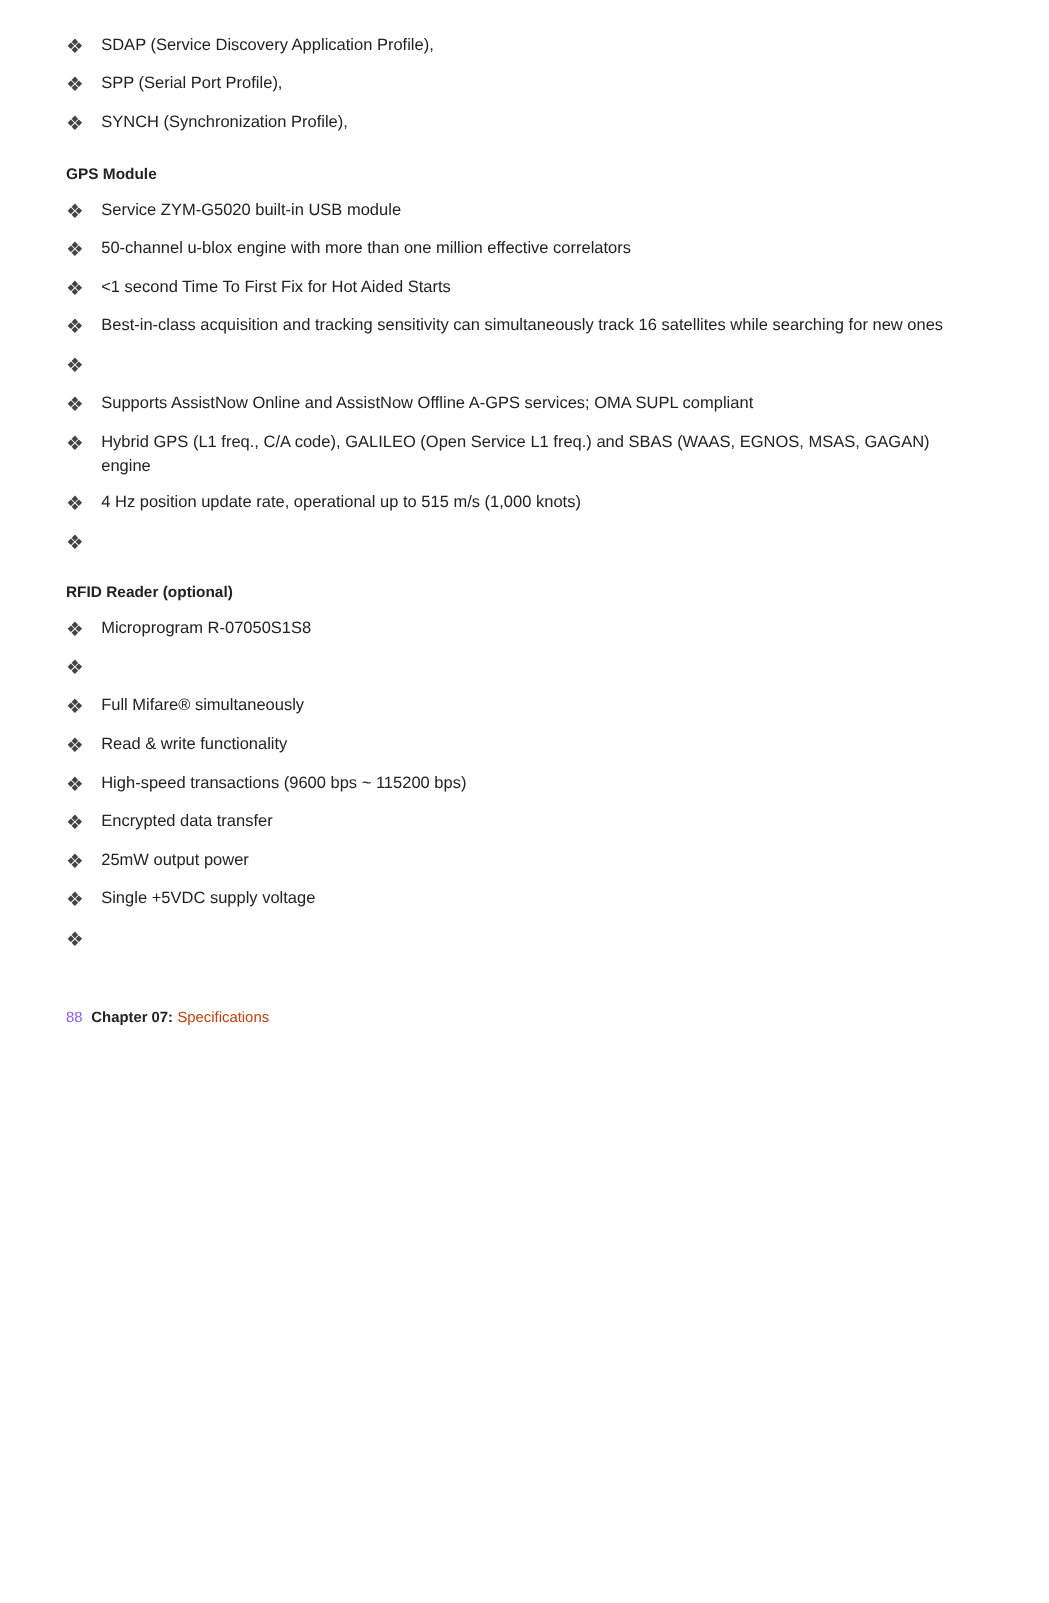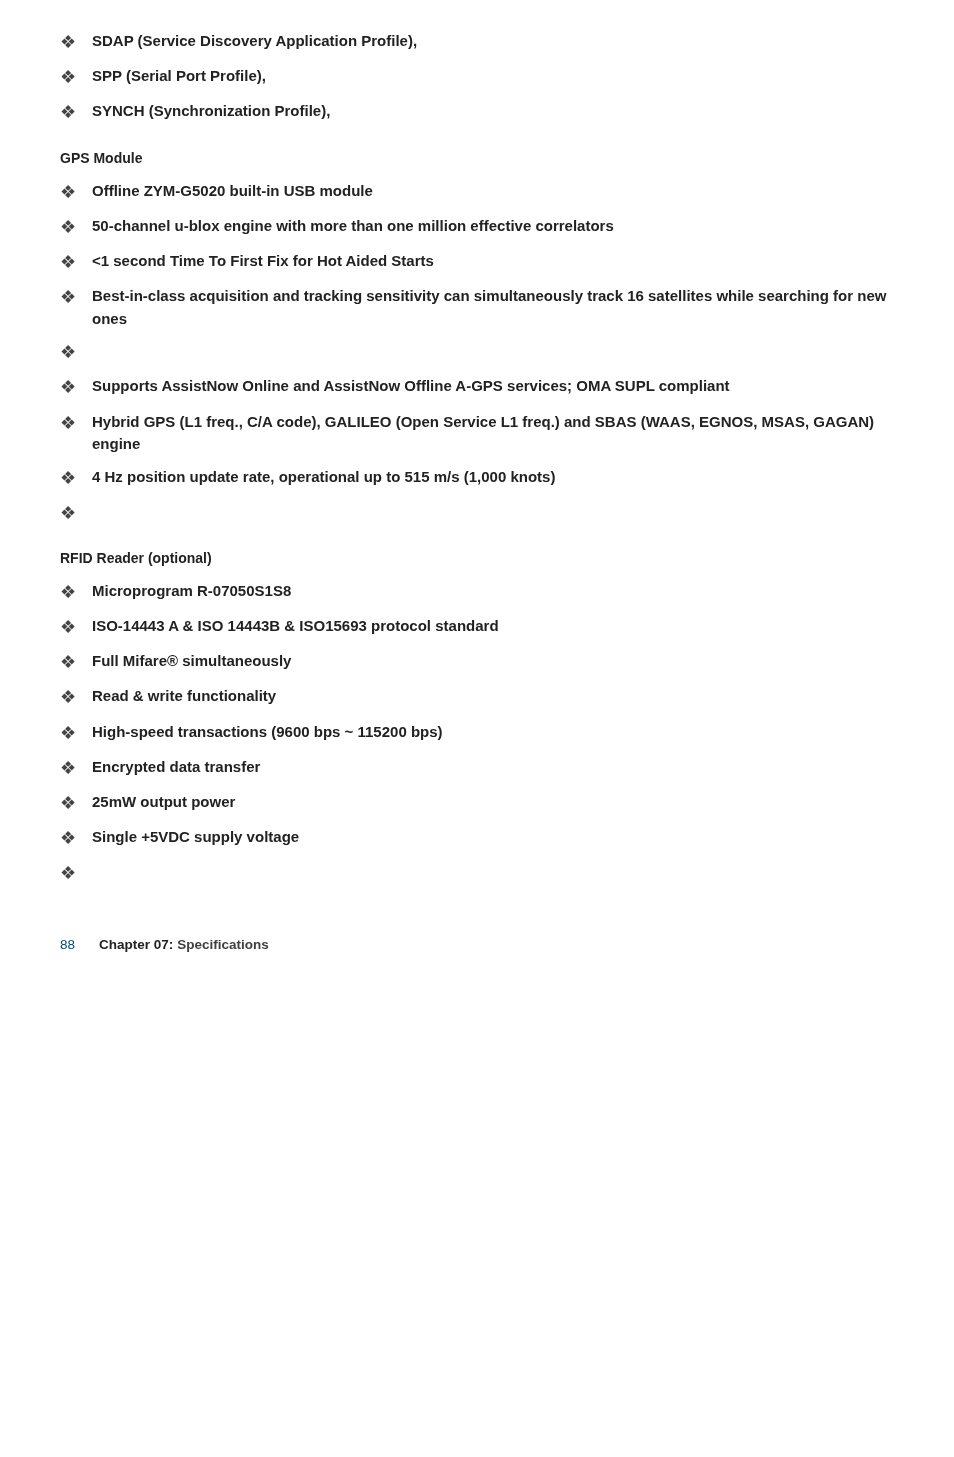--- a/index.html
+++ b/index.html
@@ -37,53 +37,52 @@
       font-size: 18px;
       color: #444;
       margin-top: 0px;
       padding-top: 0px;
       line-height: 1.4;
     }
 
     .li-text {
       flex: 1;
       line-height: 1.5;
-      font-weight: bold;
     }
 
     .section-heading {
       font-weight: bold;
       font-size: 14px;
       margin-top: 24px;
       margin-bottom: 14px;
       display: block;
     }
 
     .footer {
       display: flex;
       align-items: baseline;
       margin-top: 50px;
       font-size: 13.5px;
     }
 
     .footer-page {
       font-weight: normal;
-      color: #0c4a6e;
-      margin-right: 24px;
+      color: #8b5cf6;
+      margin-right: 8px;
     }
 
     .footer-chapter {
       font-weight: bold;
       margin-right: 4px;
       text-align: center;
     }
 
     .footer-subtitle {
-      font-weight: bold;
-      color: #404040;
+      font-weight: normal;
+      color: #c2410c;
     }
   </style>
 </head>
 <body>
 
 <ul class="bullet-list">
 <li>
       <span class="diamond">❖</span>
       <span class="li-text">SDAP (Service Discovery Application Profile),</span>
     </li>
@@ -94,21 +93,21 @@
     <li>
       <span class="diamond">❖</span>
       <span class="li-text">SYNCH (Synchronization Profile),</span>
     </li>
   </ul>
 
 <span class="section-heading">GPS  Module</span>
 <ul class="bullet-list">
 <li>
       <span class="diamond">❖</span>
-      <span class="li-text">Offline ZYM-G5020 built-in USB module</span>
+      <span class="li-text">Service ZYM-G5020 built-in USB module</span>
     </li>
     <li>
       <span class="diamond">❖</span>
       <span class="li-text">50-channel u-blox engine with more than one million effective correlators</span>
     </li>
     <li>
       <span class="diamond">❖</span>
       <span class="li-text">&lt;1 second Time To First Fix for Hot Aided Starts</span>
     </li>
     <li>
@@ -136,21 +135,20 @@
   </ul>
 
 <span class="section-heading">RFID Reader (optional)</span>
 <ul class="bullet-list">
 <li>
       <span class="diamond">❖</span>
       <span class="li-text">Microprogram R-07050S1S8</span>
     </li>
     <li>
       <span class="diamond">❖</span>
-      <span class="li-text">ISO-14443 A &amp; ISO 14443B &amp; ISO15693 protocol standard</span>
     </li>
     <li>
       <span class="diamond">❖</span>
       <span class="li-text">Full Mifare® simultaneously</span>
     </li>
     <li>
       <span class="diamond">❖</span>
       <span class="li-text">Read &amp; write functionality</span>
     </li>
     <li>

